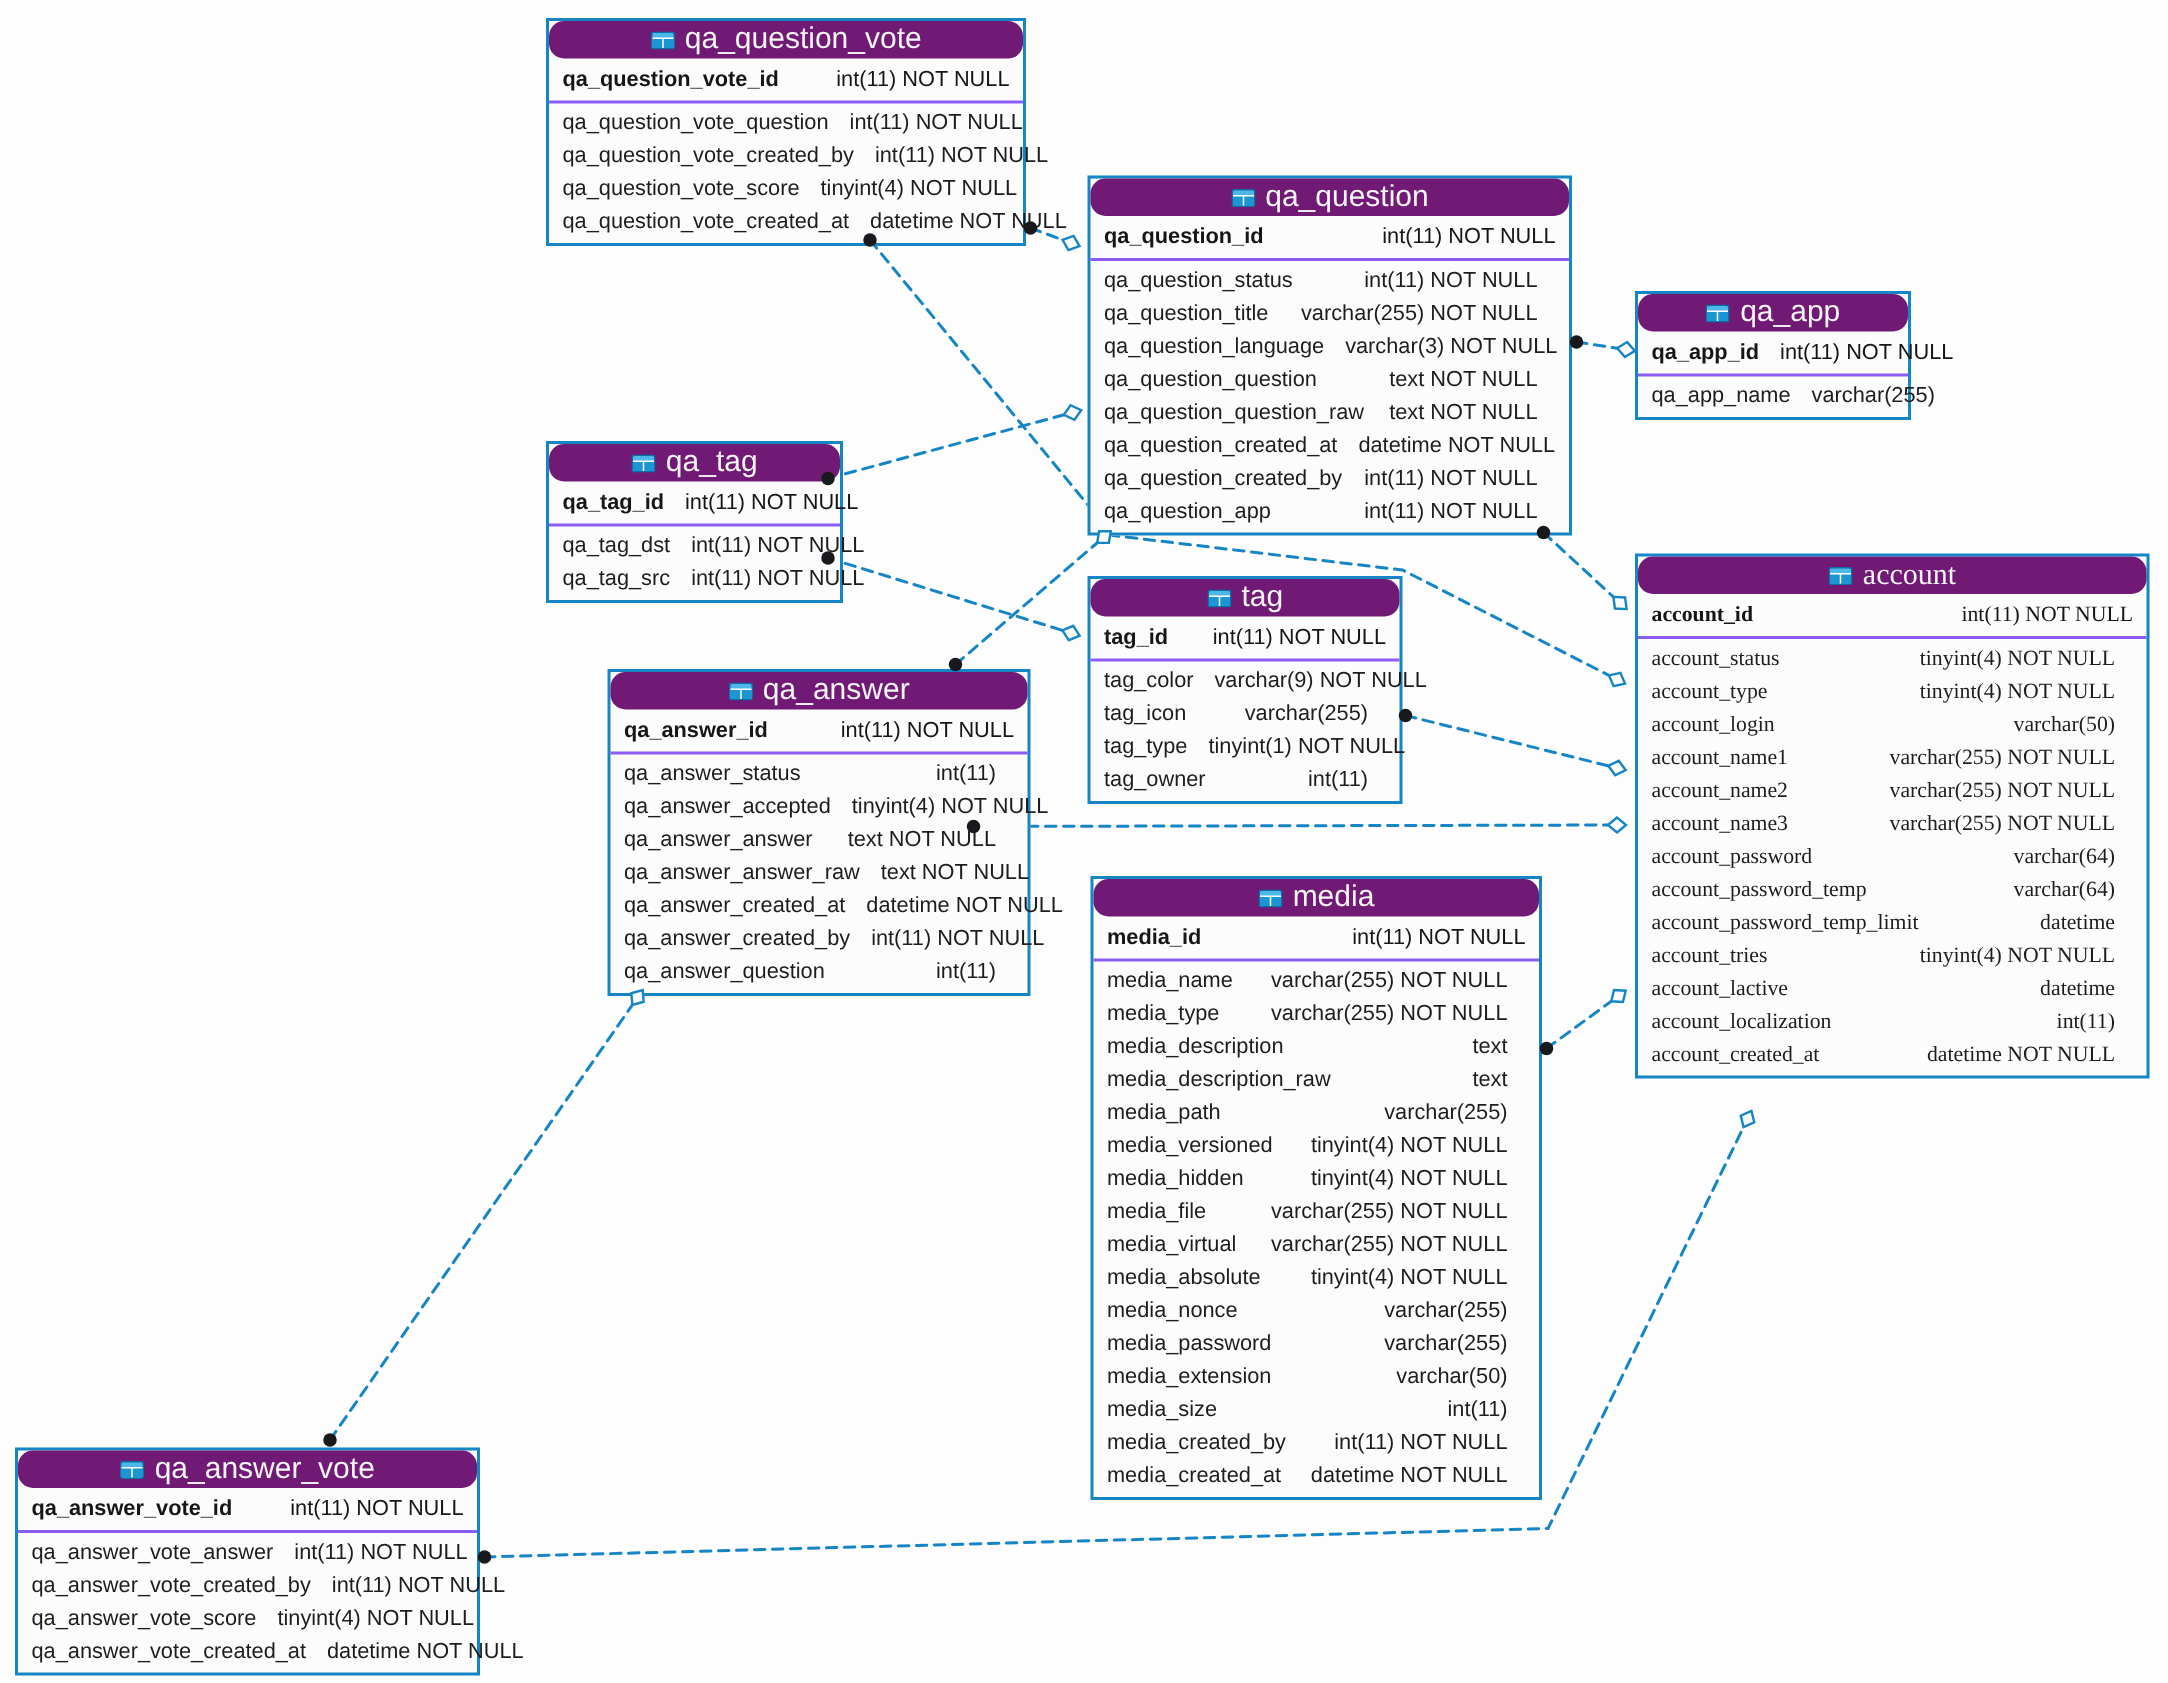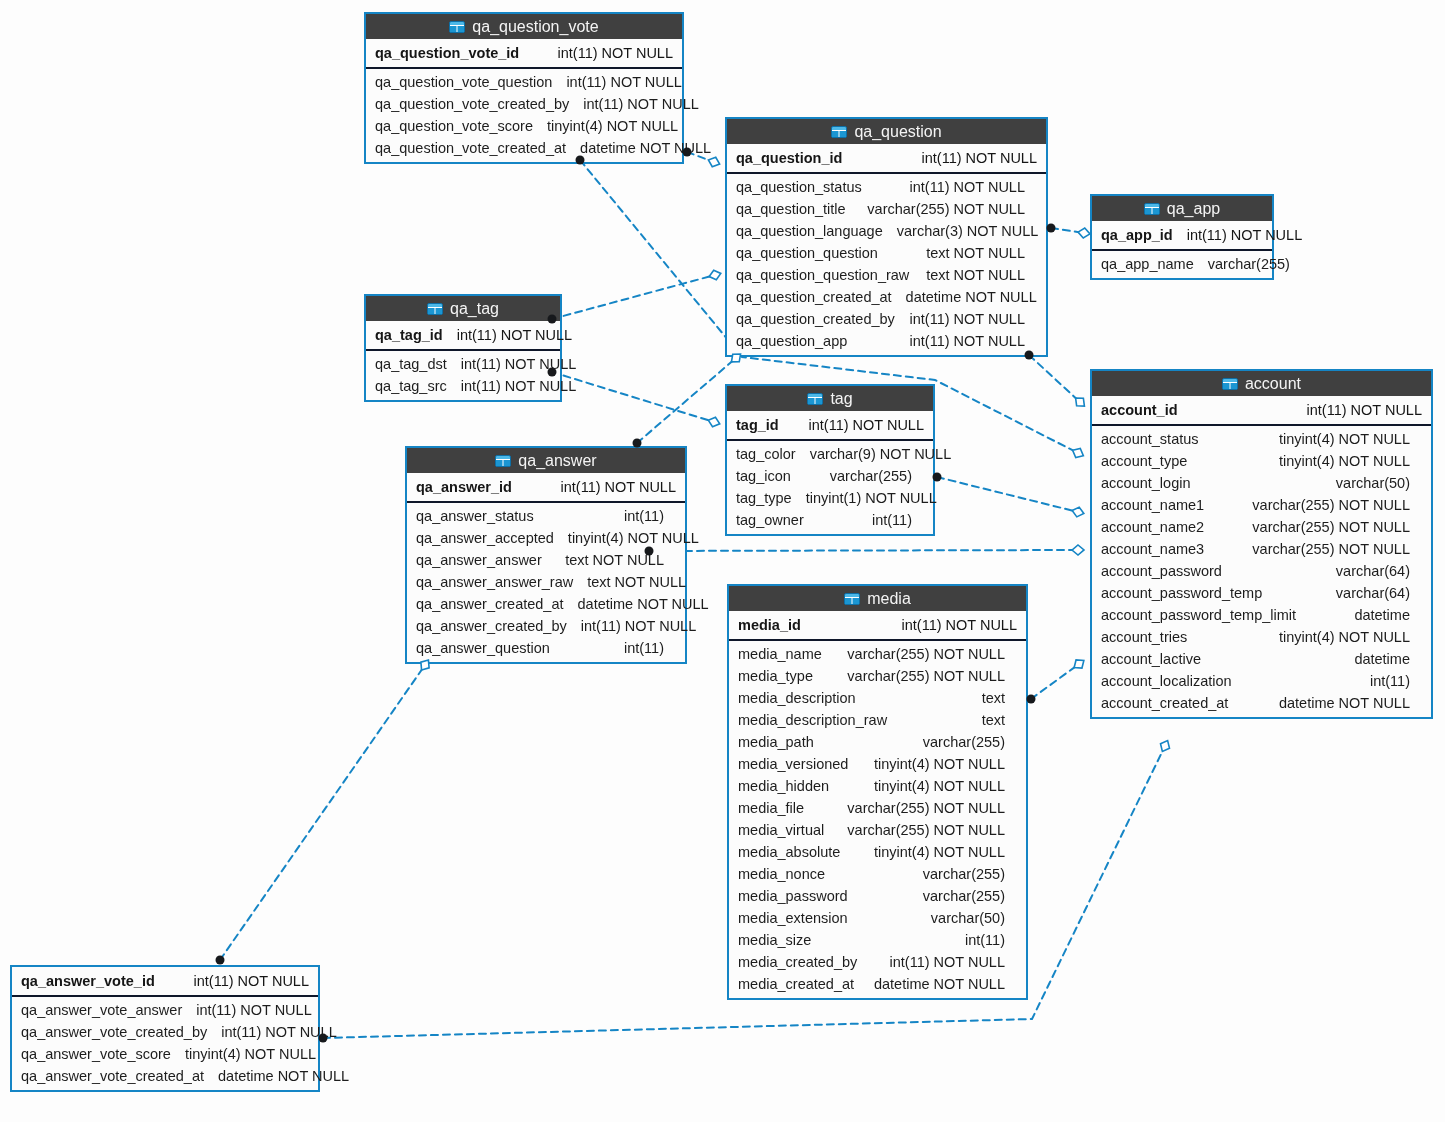--- a/index.html
+++ b/index.html
@@ -1,22 +1,22 @@
 <!DOCTYPE html>
 <html><head>
 <meta charset="utf-8">
 <style>
   html,body{margin:0;padding:0;}
   body{background:#fdfdfd;font-family:"Liberation Sans","DejaVu Sans",sans-serif;}
   .canvas{position:relative;width:1445px;height:1122px;background:#fdfdfd;overflow:hidden;}
   .edge-layer{position:absolute;left:0;top:0;z-index:1;}
   .marker-layer{position:absolute;left:0;top:0;z-index:3;pointer-events:none;}
   .tbl{position:absolute;z-index:2;background:#fcfcfc;border:2px solid #1585c5;box-sizing:border-box;}
-  .tbl-header{background:#404040;color:#f4f4f4;height:25px;display:flex;align-items:center;justify-content:center;gap:7px;font-size:16px;white-space:nowrap;}
-  .tbl-pk{height:28px;display:flex;align-items:center;justify-content:space-between;gap:14px;padding:0 9px;border-bottom:2px solid #0f172a;font-size:14.5px;color:#161616;white-space:nowrap;}
+  .tbl-header{background:#701a75;color:#f4f4f4;height:25px;display:flex;align-items:center;justify-content:center;gap:7px;font-size:20px;white-space:nowrap;border-radius:10px;}
+  .tbl-pk{height:28px;display:flex;align-items:center;justify-content:space-between;gap:14px;padding:0 9px;border-bottom:2px solid #8b5cf6;font-size:14.5px;color:#161616;white-space:nowrap;}
   .tbl-pk .f-name{font-weight:bold;}
   .tbl-fields{padding:2px 12px 3px 0;}
   .tbl-field{height:22px;display:flex;align-items:center;justify-content:space-between;gap:14px;padding:0 9px;font-size:14.5px;color:#1d1d1d;white-space:nowrap;}
   .f-type{text-align:right;}
   .icon-svg{display:block;}
   .edge{fill:none;stroke:#1585c5;stroke-width:2;stroke-dasharray:7 5;stroke-linecap:round;}
 </style>
 </head>
 <body>
 
@@ -330,21 +330,21 @@
           <div class="tbl-field">
             <span class="f-name">media_created_by</span>
             <span class="f-type">int(11) NOT NULL</span>
           </div>
           <div class="tbl-field">
             <span class="f-name">media_created_at</span>
             <span class="f-type">datetime NOT NULL</span>
           </div>
         </div>
       </div>
-      <div class="tbl" style="left: 1090px; top: 369px; width: 343px;">
+      <div class="tbl" style="left: 1090px; top: 369px; width: 343px; font-family: Liberation Serif, serif;">
         <div class="tbl-header">
           <span>
             <svg class="icon-svg" width="16" height="12" viewBox="0 0 16 12">
               <rect x="0.5" y="0.5" width="15" height="11" rx="1.5" fill="#4cb8e8" stroke="#0d6fa6"></rect>
               <rect x="1" y="4.5" width="14" height="6.5" fill="#1b96d2"></rect>
               <line x1="1" y1="4.5" x2="15" y2="4.5" stroke="#ffffff" stroke-width="1"></line>
               <line x1="8" y1="4.5" x2="8" y2="11" stroke="#ffffff" stroke-width="1"></line>
             </svg>
           </span>
           <span>account</span>
@@ -402,20 +402,31 @@
             <span class="f-name">account_localization</span>
             <span class="f-type">int(11)</span>
           </div>
           <div class="tbl-field">
             <span class="f-name">account_created_at</span>
             <span class="f-type">datetime NOT NULL</span>
           </div>
         </div>
       </div>
       <div class="tbl" style="left: 10px; top: 965px; width: 310px;">
+        <div class="tbl-header">
+          <span>
+            <svg class="icon-svg" width="16" height="12" viewBox="0 0 16 12">
+              <rect x="0.5" y="0.5" width="15" height="11" rx="1.5" fill="#4cb8e8" stroke="#0d6fa6"></rect>
+              <rect x="1" y="4.5" width="14" height="6.5" fill="#1b96d2"></rect>
+              <line x1="1" y1="4.5" x2="15" y2="4.5" stroke="#ffffff" stroke-width="1"></line>
+              <line x1="8" y1="4.5" x2="8" y2="11" stroke="#ffffff" stroke-width="1"></line>
+            </svg>
+          </span>
+          <span>qa_answer_vote</span>
+        </div>
         <div class="tbl-pk">
           <span class="f-name">qa_answer_vote_id</span>
           <span class="f-type">int(11) NOT NULL</span>
         </div>
         <div class="tbl-fields">
           <div class="tbl-field">
             <span class="f-name">qa_answer_vote_answer</span>
             <span class="f-type">int(11) NOT NULL</span>
           </div>
           <div class="tbl-field">

